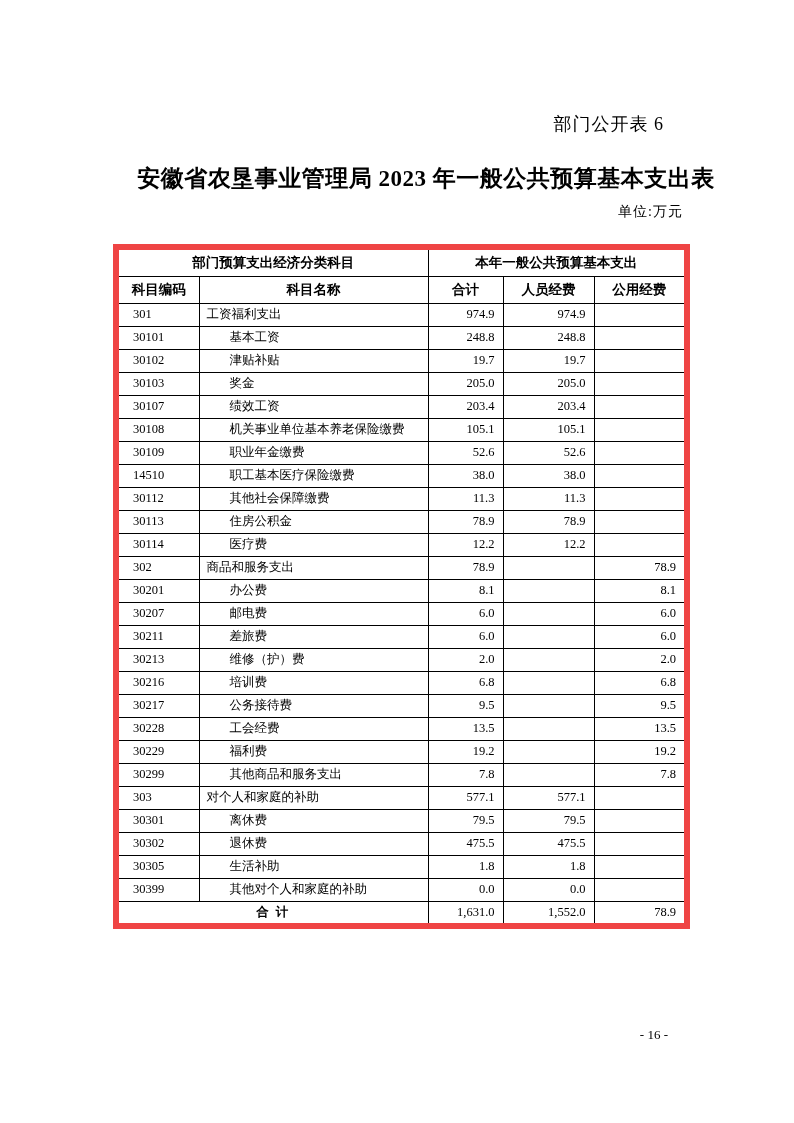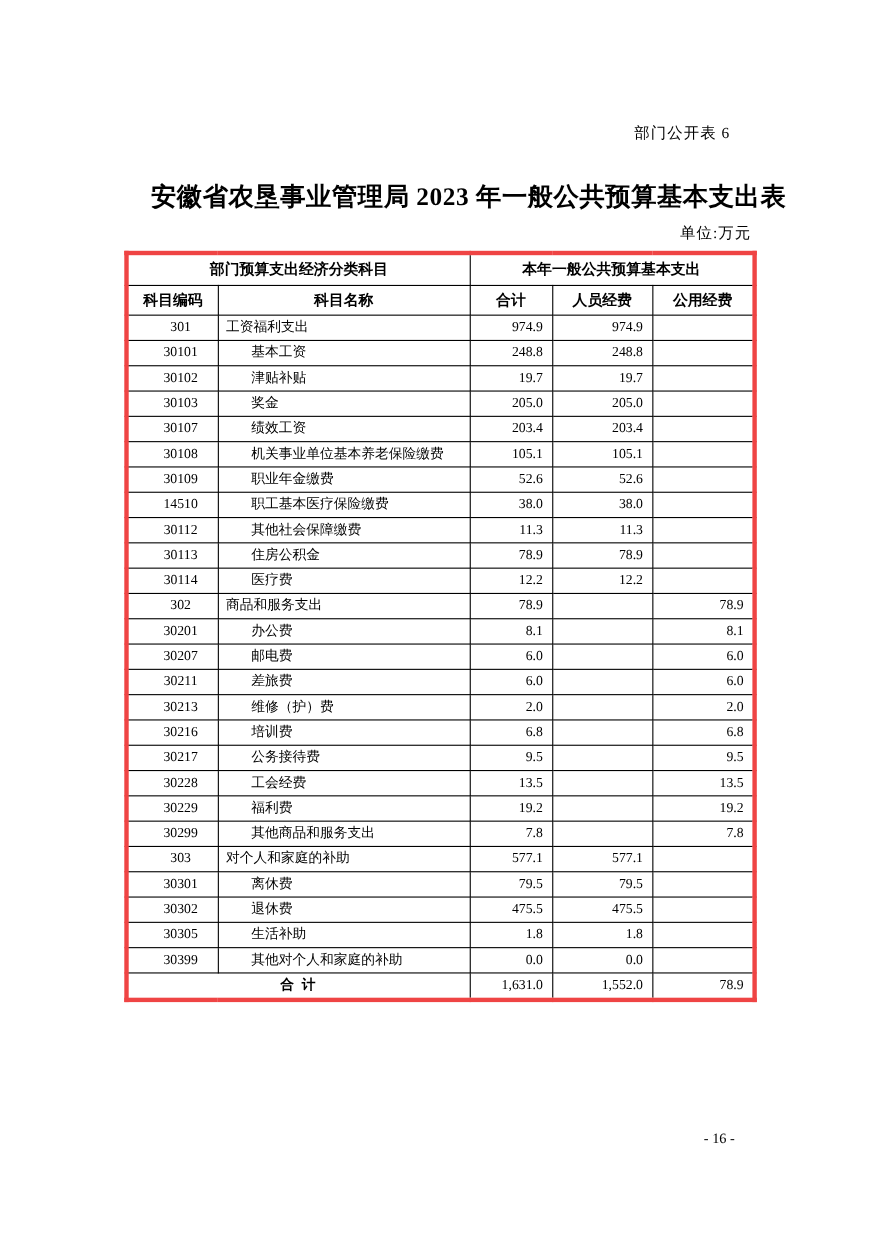--- a/index.html
+++ b/index.html
@@ -11,21 +11,21 @@
     margin: 0 auto;
     background: #ffffff;
     font-family: "Liberation Serif", "DejaVu Serif", serif;
     color: #000000;
     overflow: hidden;
   }
   .corner-label {
     position: absolute;
     top: 112px;
     right: 130px;
-    font-size: 14px;
+    font-size: 18px;
     letter-spacing: 1px;
   }
   .doc-title {
     position: absolute;
     top: 163px;
     left: 0;
     width: 100%;
     text-align: center;
     font-size: 23px;
     font-weight: bold;
@@ -35,41 +35,41 @@
   .unit-label {
     position: absolute;
     top: 203px;
     right: 111px;
     font-size: 14px;
     letter-spacing: 1px;
   }
   table.budget {
     position: absolute;
     left: 113px;
-    top: 228px;
+    top: 244px;
     width: 571px;
     border-collapse: collapse;
     table-layout: fixed;
-    border: 4px solid #ef4444;
+    border: 6px solid #ef4444;
   }
   table.budget th, table.budget td {
     border: 1px solid #000;
     font-size: 12.5px;
     overflow: hidden;
     white-space: nowrap;
   }
   table.budget th {
     font-size: 13.5px;
     font-weight: bold;
     text-align: center;
   }
   tr.group-header-row th { height: 29px; }
   tr.col-header-row th { height: 27px; }
   tr.data-row td { height: 23px; }
-  td.code-cell { padding-left: 14px; text-align: center; }
+  td.code-cell { padding-left: 14px; text-align: left; }
   td.name-cell { padding-left: 7px; text-align: left; }
   td.name-cell.indent { padding-left: 30px; }
   td.num-cell { text-align: right; padding-right: 8px; }
   tr.total-row td { height: 25px; }
   td.total-label-cell {
     text-align: center;
     font-weight: bold;
     font-size: 13.5px;
     letter-spacing: 2px;
   }

